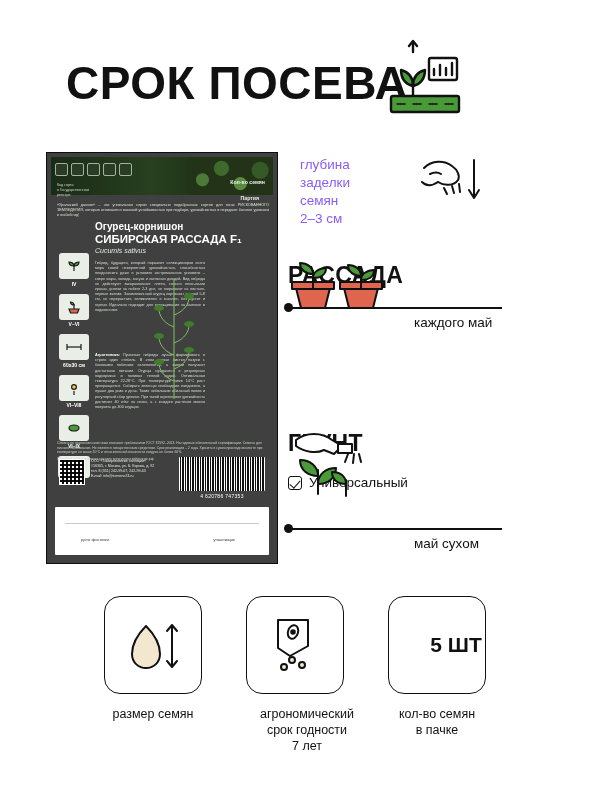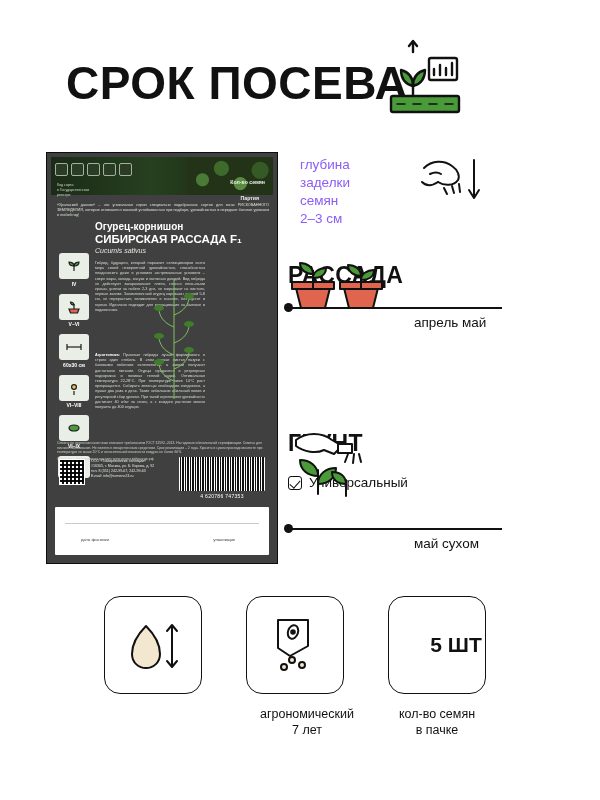--- a/index.html
+++ b/index.html
@@ -357,21 +357,21 @@
         </g>
       </svg>
     </div>
   </div>
 
   <div class="section" style="top:262px;">
     <div class="sec-title">РАССАДА</div>
     <div style="position:relative;height:48px;">
       <div class="sec-line" style="top:18px; width:214px;"></div>
       <div class="sec-dot" style="left:-4px; top:14px;"></div>
-      <div class="sec-sub" style="position:absolute; left:126px; top:26px;">апрель май</div>
+      <div class="sec-sub" style="position:absolute; left:126px; top:26px;">каждого май</div>
     </div>
     <div style="position:absolute; left:-4px; top:-10px; width:110px; height:60px;">
       <svg viewBox="0 0 110 60" width="110" height="60">
         <g fill="none" stroke="#111" stroke-width="2" stroke-linejoin="round">
           <path d="M12 36 h34 l-5 20 h-24Z" fill="#e0654f"></path>
           <path d="M8 30 h42 v7 h-42Z" fill="#e0654f"></path>
           <path d="M29 36 V18"></path>
           <path d="M29 22 C29 15 23 11 16 11 C16 18 22 22 29 22Z" fill="#4a9a3a"></path>
           <path d="M29 26 C29 20 35 16 42 16 C42 23 36 26 29 26Z" fill="#4a9a3a"></path>
           <path d="M60 36 h34 l-5 20 h-24Z" fill="#e0654f"></path>
@@ -419,38 +419,40 @@
           <g fill="none" stroke="#111" stroke-width="2" stroke-linecap="round" stroke-linejoin="round">
             <path d="M24 14 C34 24 38 34 38 42 C38 51 31 56 24 56 C17 56 10 51 10 42 C10 34 14 24 24 14Z" fill="#f3e7cf"></path>
             <path d="M50 14 V54"></path>
             <path d="M45 19 L50 13 L55 19"></path>
             <path d="M45 49 L50 55 L55 49"></path>
           </g>
         </svg>
       </span>
     </div>
     <div class="card-cap cap1">
+      <div>размер семян</div>
     </div>
 
     <div class="card c2">
       <span>
         <svg width="62" height="62" viewBox="0 0 62 62">
           <g fill="none" stroke="#111" stroke-width="2" stroke-linecap="round" stroke-linejoin="round">
             <path d="M14 8 h30 v26 l-18 10 l-12 -8Z" fill="#fff"></path>
             <ellipse cx="29" cy="20" rx="5" ry="7" transform="rotate(18 29 20)"></ellipse>
             <circle cx="29" cy="20" r="1.8" fill="#111"></circle>
             <circle cx="28" cy="48" r="3" fill="#f3e7cf"></circle>
             <circle cx="38" cy="53" r="3" fill="#f3e7cf"></circle>
             <circle cx="20" cy="55" r="3" fill="#f3e7cf"></circle>
           </g>
         </svg>
       </span>
     </div>
     <div class="card-cap cap2">
       <div>агрономический</div>
+      <div>срок годности</div>
       <div>7 лет</div>
     </div>
 
     <div class="card c3">
       <span class="qty-text">5 ШТ</span>
     </div>
     <div class="card-cap cap3">
       <div>кол-во семян</div>
       <div>в пачке</div>
     </div>

